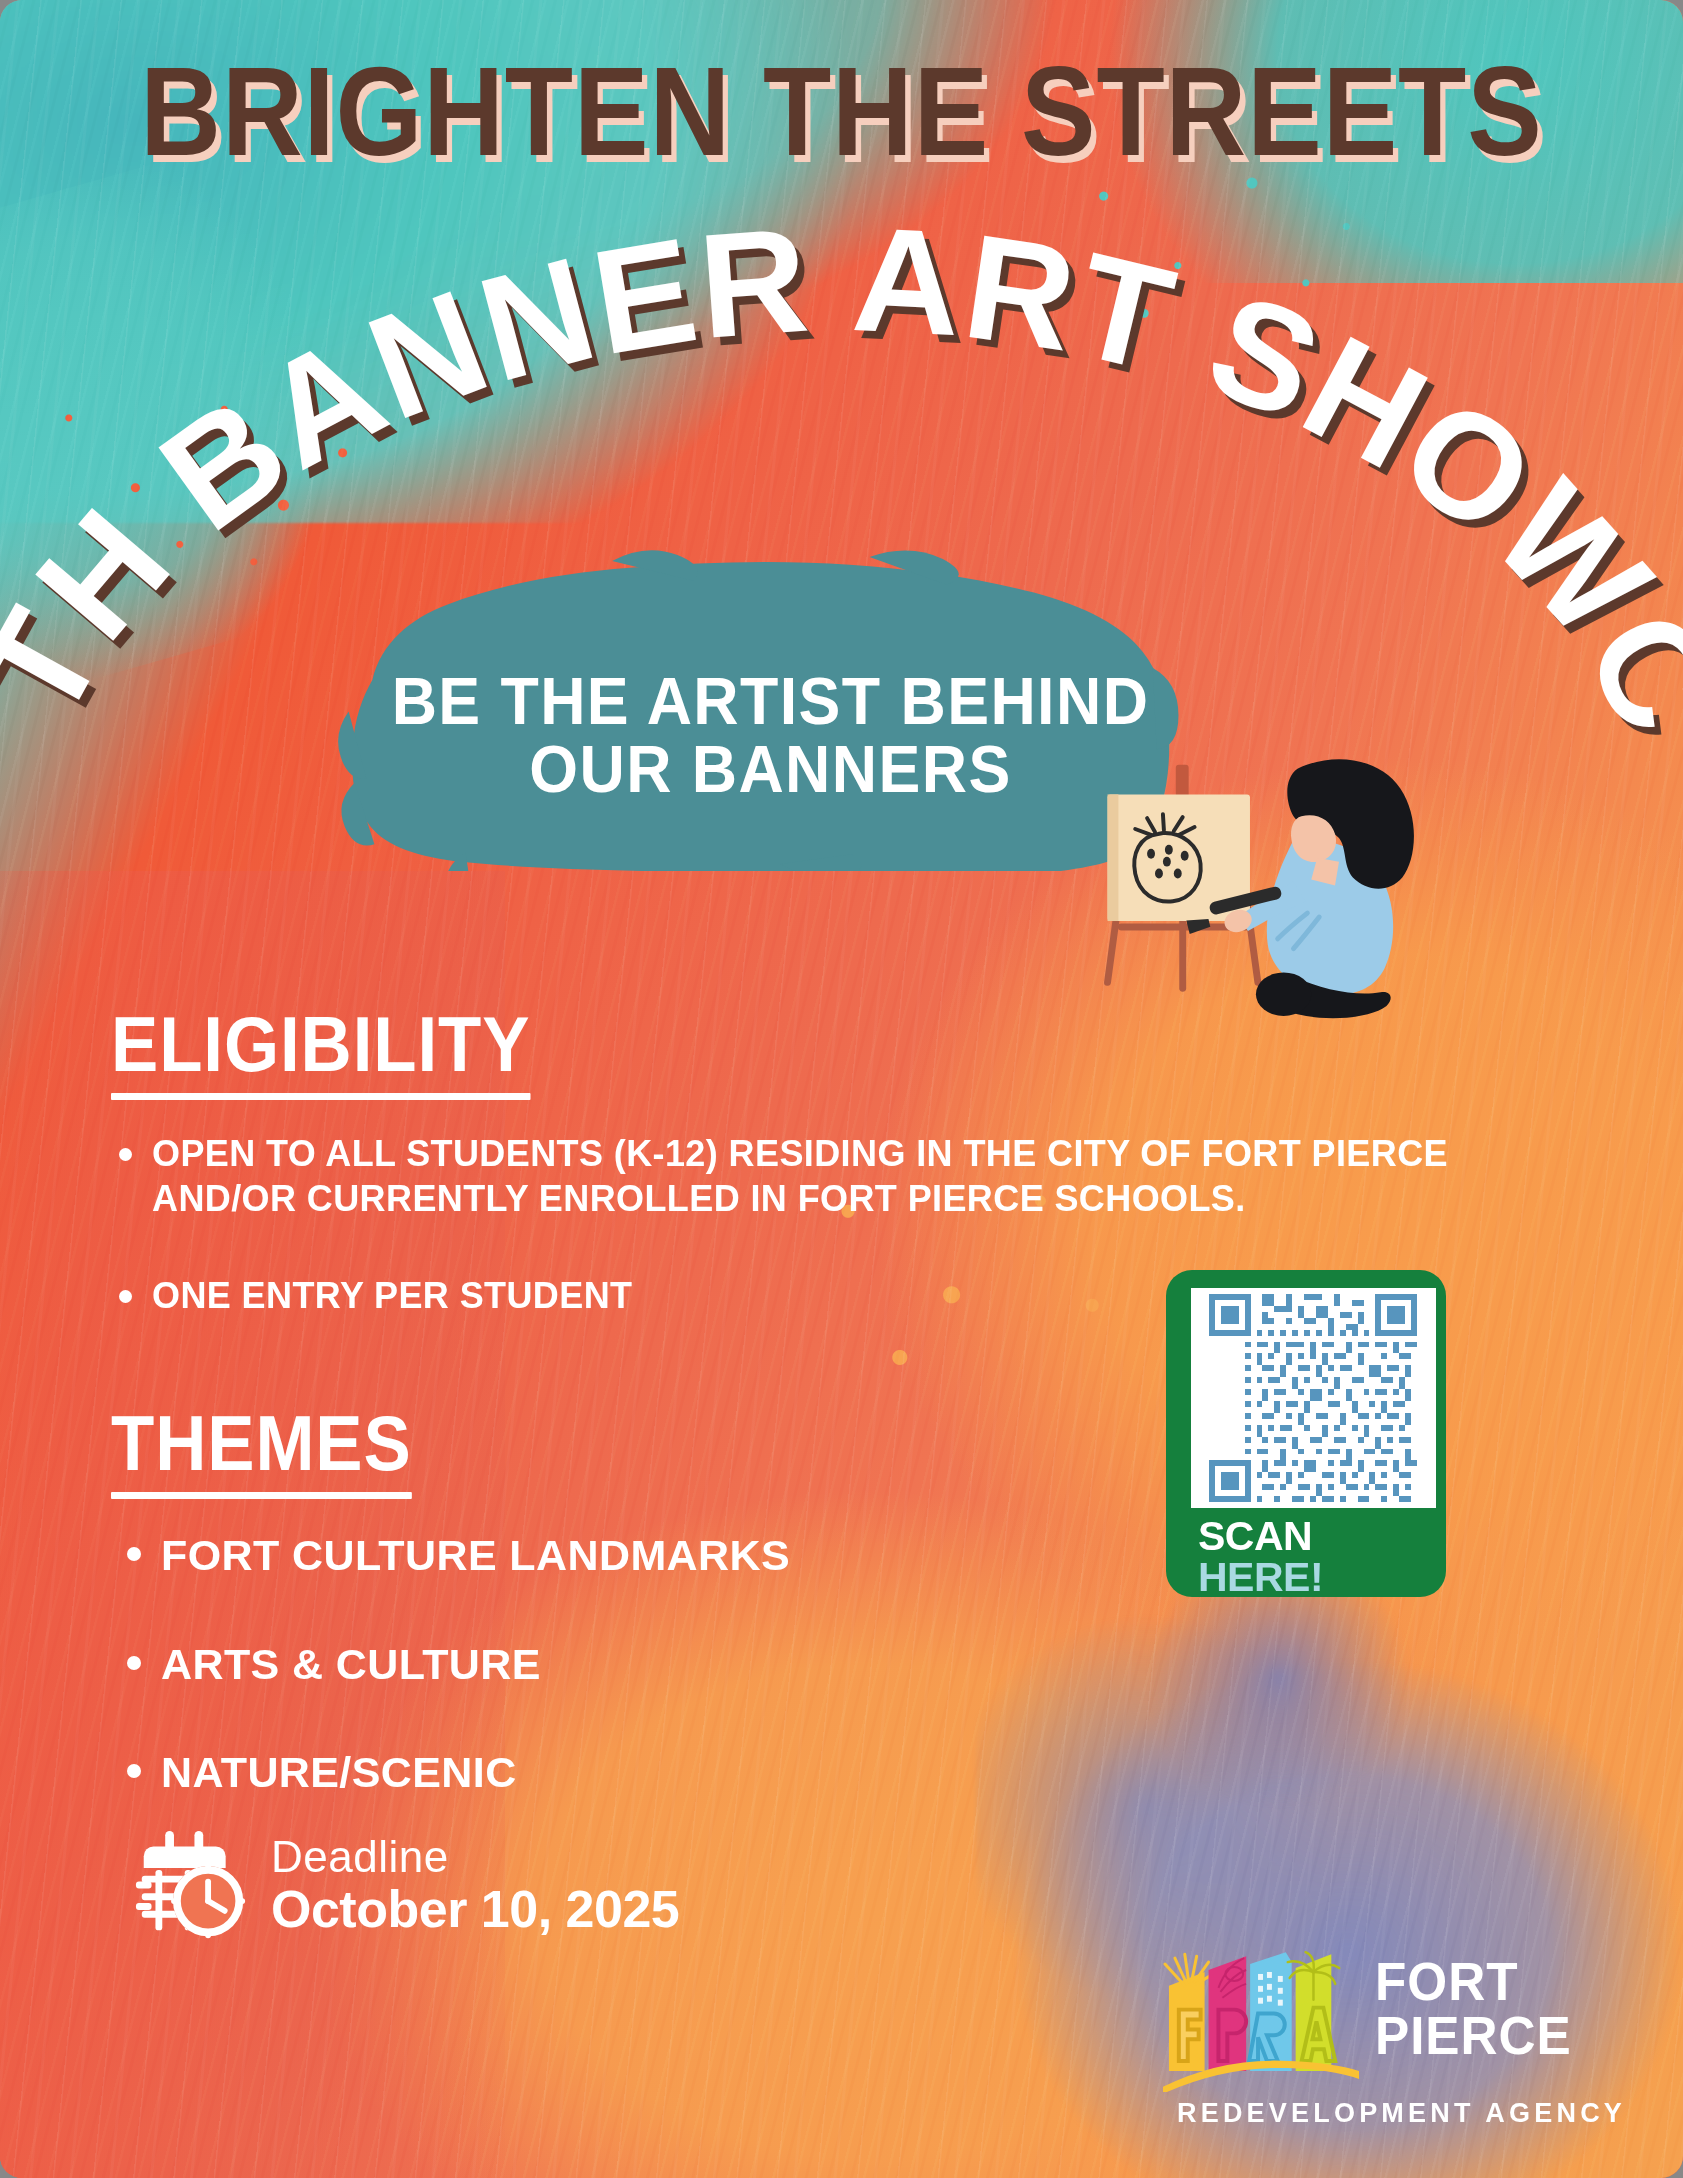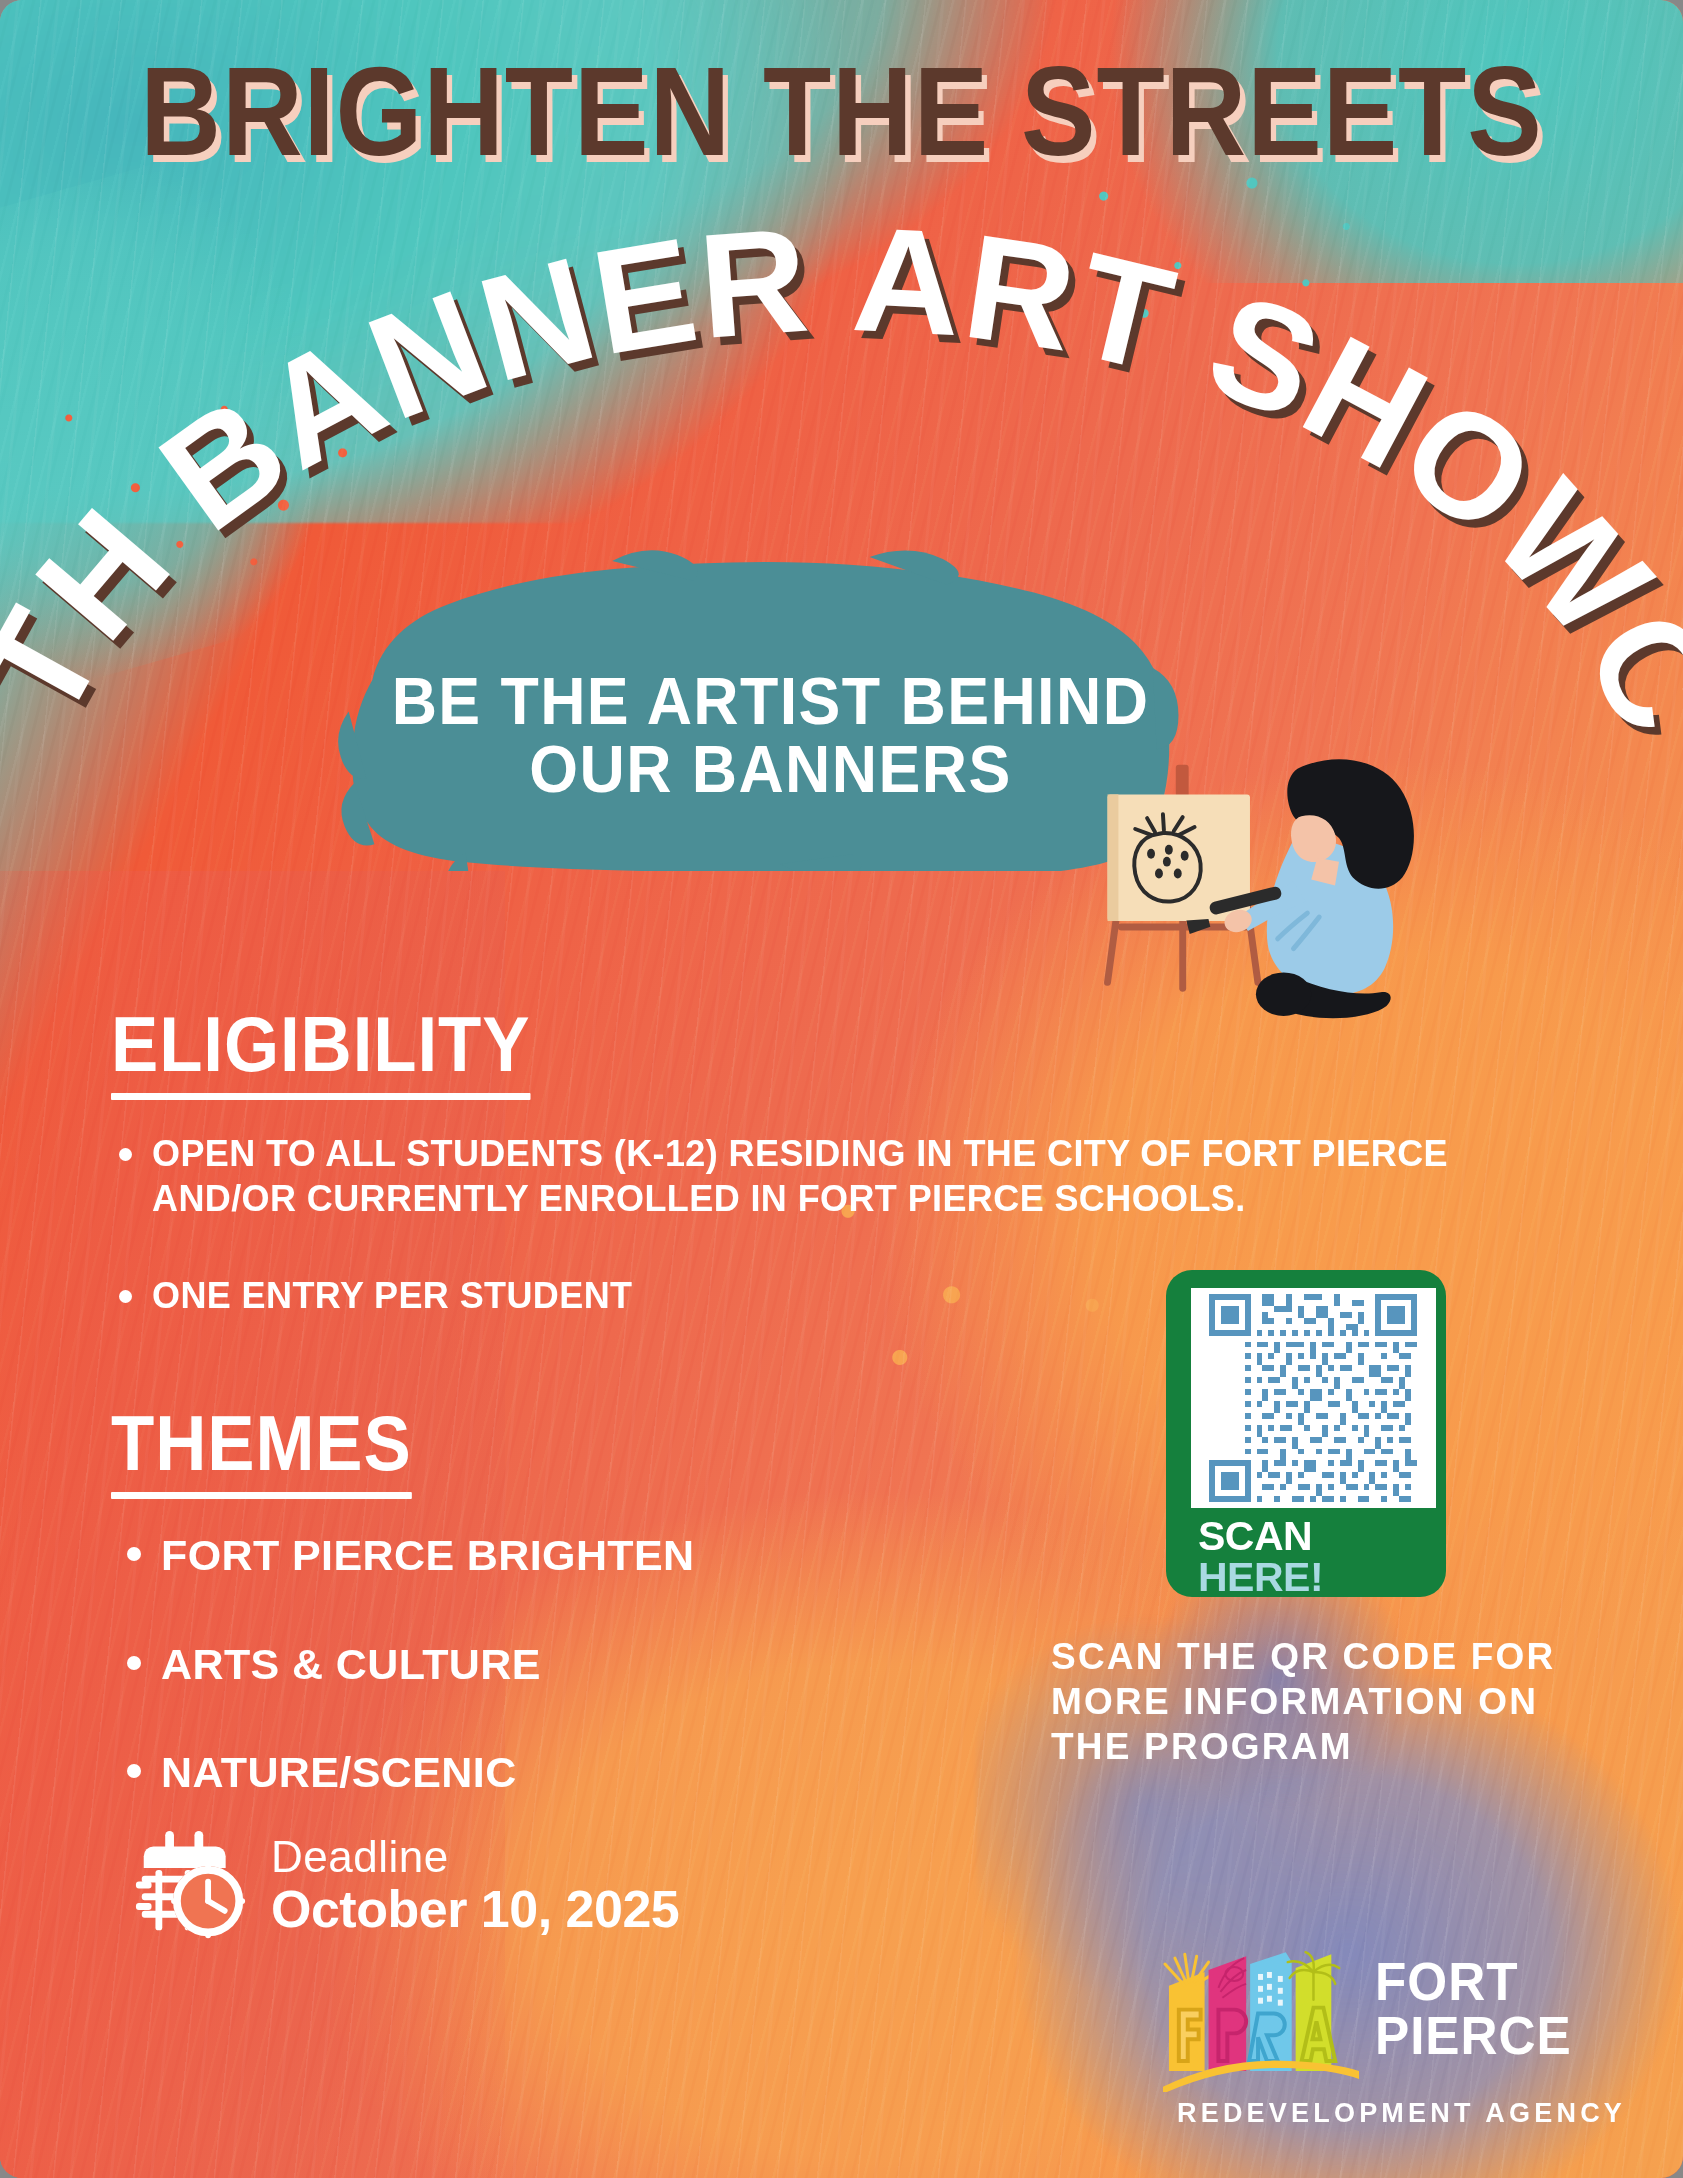--- a/index.html
+++ b/index.html
@@ -412,21 +412,21 @@
     <div class="bullet-row">
       <span class="bullet-dot"></span>
       <span>ONE ENTRY PER STUDENT</span>
     </div>
   </div>
 
   <div id="themes-title" class="section-title">THEMES</div>
   <div id="themes-list" class="bullets">
     <div class="bullet-row">
       <span class="bullet-dot"></span>
-      <span>FORT PIERCE BRIGHTEN</span>
+      <span>FORT CULTURE LANDMARKS</span>
     </div>
     <div class="bullet-row">
       <span class="bullet-dot"></span>
       <span>ARTS &amp; CULTURE</span>
     </div>
     <div class="bullet-row">
       <span class="bullet-dot"></span>
       <span>NATURE/SCENIC</span>
     </div>
   </div>
@@ -475,21 +475,20 @@
                    M29 21h1v1h-1z M31 21h2v1h-2z M34 21h1v2h-1z M30 23h2v1h-2z M33 23h1v1h-1z
                    M29 25h1v2h-1z M31 25h1v1h-1z M33 25h2v1h-2z M30 27h2v1h-2z M34 27h1v2h-1z"></path>
         </g>
       </svg>
     </div>
     <div class="qr-caption">
       <span class="scan">SCAN </span><span class="here">HERE!</span>
     </div>
   </div>
 
-  <div class="qr-note">SCAN THE QR CODE FOR MORE INFORMATION ON THE PROGRAM</div>
 
   <div class="deadline">
     <svg class="deadline-icon" viewBox="0 0 120 120">
       <g fill="#FFFFFF">
 
         <rect x="32" y="4" width="9" height="24" rx="4.5"></rect>
         <rect x="62" y="4" width="9" height="24" rx="4.5"></rect>
 
         <path d="M20 20 h64 a10 10 0 0 1 10 10 v12 h-84 v-12 a10 10 0 0 1 10 -10 z"></path>
         <path d="M10 48 h84 v48 a10 10 0 0 1 -10 10 h-64 a10 10 0 0 1 -10 -10 z" opacity="0"></path>

